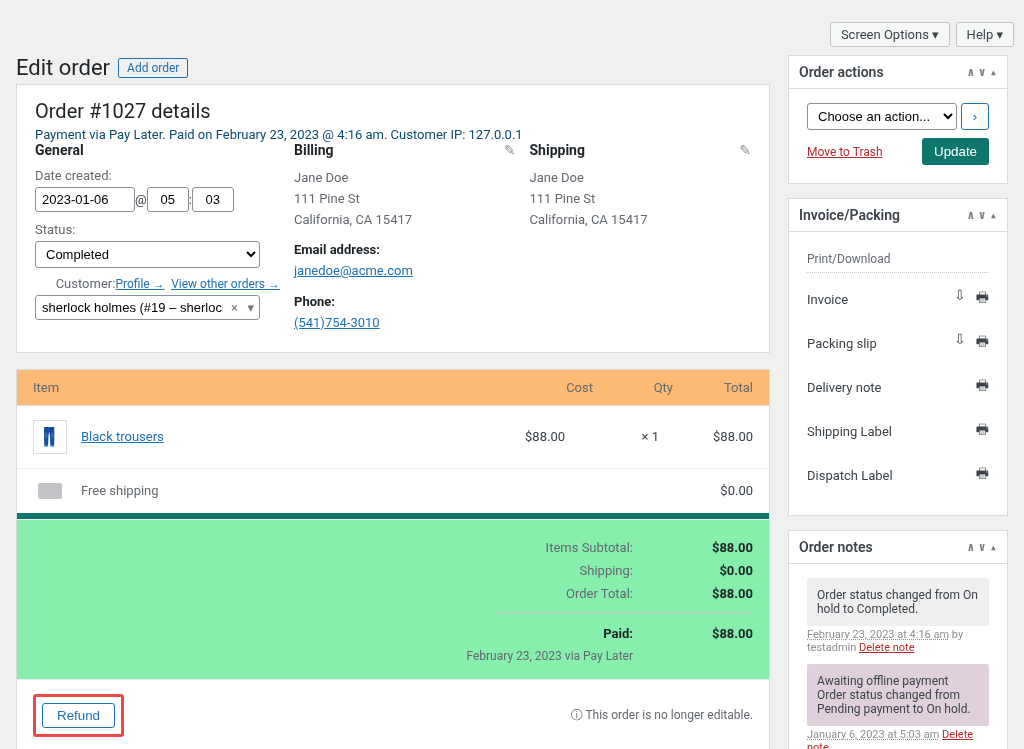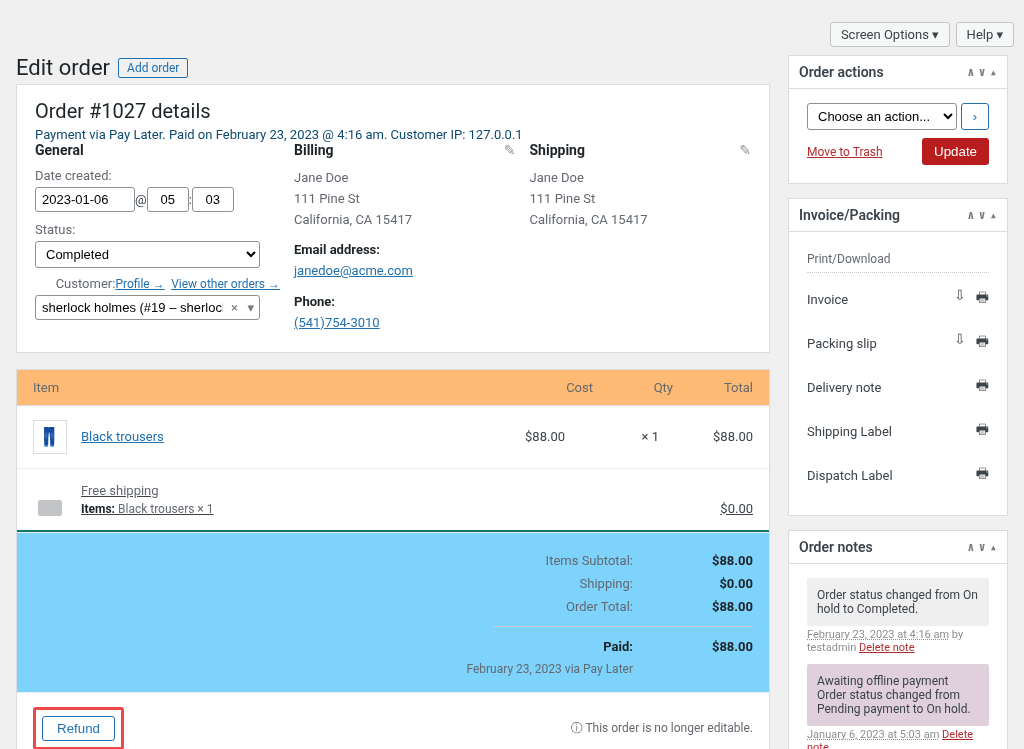--- a/index.html
+++ b/index.html
@@ -37,43 +37,43 @@
 .cust-sel .v { position: absolute; right: 6px; top: 5px; color:#777; cursor:pointer; }
 .addr { color: #646970; line-height: 1.6; }
 .addr strong { color:#1d2327; display:block; margin-top:10px; }
 .itemsbox { margin-top: 16px; }
 .itemshead { display: flex; padding: 10px 16px; color: #646970; background:#fdba74; border-bottom: 1px solid #dcdcde; }
 .col-item { flex: 1; }
 .col-cost, .col-qty, .col-total { width: 80px; text-align: right; }
 .itemrow { display: flex; align-items: center; padding: 14px 16px; border-bottom: 1px solid #eee; gap: 14px; }
 .itemthumb { width: 34px; height: 34px; border: 1px solid #ddd; display:flex; align-items:center; justify-content:center; font-size:18px; }
 .shipicon { width:24px; height:16px; background:#c3c4c7; border-radius:2px; margin: 0 5px; }
-.shiprow { padding: 14px 16px; border-bottom: 2px solid #0f766e; display:flex; align-items:flex-end; gap:14px;text-decoration:underline; }
+.shiprow { padding: 14px 16px; border-bottom: 6px solid #0f766e; display:flex; align-items:flex-start; gap:14px; }
 .shipbody { flex:1; color:#646970; }
 .shipbody .subitems { font-size:12px; margin-top:4px; }
 .shipbody .subitems b { color:#1d2327; }
-.totals { padding: 16px 16px 16px; border-top:1px solid #eee; background:#7dd3fc; }
+.totals { padding: 16px 16px 16px; border-top:1px solid #eee; background:#86efac; }
 .totrow { display:flex; justify-content:flex-end; gap:40px; padding:4px 0; }
 .totlabel { width:140px; text-align:right; color:#646970; }
 .totval { width:80px; text-align:right; }
 .totval.bold { font-weight:700; color:#1d2327; }
 .paidlabel { width:140px; text-align:right; font-weight:700; color:#1d2327; }
 .paidsub { text-align:right; color:#646970; padding:4px 0 0; font-size:12px; padding-right:120px; }
 .actionsrow { display:flex; justify-content:space-between; align-items:center; padding:14px 16px; border-top:1px solid #eee; background:#fff; }
 .refund-wrap { border:3px solid #f04848; border-radius:3px; padding:6px; }
 .refundbtn { border:1px solid #2271b1; color:#2271b1; background:#fff; padding:4px 14px; border-radius:3px; cursor:pointer; }
 .editnote { color:#646970; font-size:12px; }
 .editnote::before { content:"ⓘ "; }
 
 .action-sel { display:flex; gap:4px; margin-bottom:8px; }
 .action-sel select { flex:1; }
 .gobtn { border:1px solid #2271b1; color:#2271b1; background:#fff; width:28px; cursor:pointer; border-radius:3px; }
 .trashrow { display:flex; justify-content:space-between; align-items:center; }
 .trash { color:#b32d2e; font-size:12px; }
-.updatebtn { background:#b91c1c; color:#fff; border:none; padding:6px 12px; border-radius:3px; cursor:pointer; }
+.updatebtn { background:#0f766e; color:#fff; border:none; padding:6px 12px; border-radius:3px; cursor:pointer; }
 .pd-title { border-bottom: 1px dotted #ccc; padding:6px 0; margin-bottom:4px; color:#646970; font-size:12px; }
 .pd-row { display:flex; justify-content:space-between; align-items:center; padding:10px 0; }
 .pd-row .icons { display:flex; gap:10px; color:#3c434a; font-size:14px; }
 .note { padding:10px; border-radius:2px; font-size:12px; color:#3c434a; margin-bottom:2px; position:relative; }
 .note.grey { background:#efefef; }
 .note.pink { background:#e0d0db; }
 .notemeta { font-size:11px; color:#8c8f94; margin-bottom:10px; }
 .notemeta .del { color:#b32d2e; text-decoration:underline; cursor:pointer; }
 .addnote-label { margin-top:6px; }
 hr.totline { border:none; border-top:1px solid #ccc; margin:8px 0; margin-left:auto; width:260px; }
@@ -165,21 +165,20 @@
     <div class="col-item"><a>Black trousers</a></div>
     <div class="col-cost">$88.00</div>
     <div class="col-qty">× 1</div>
     <div class="col-total">$88.00</div>
    </div>
 
    <div class="shiprow">
     <div class="shipicon"></div>
     <div class="shipbody">
      <div>Free shipping</div>
-     <div class="subitems"><b>Items:</b> <span>Black trousers × 1</span></div>
     </div>
     <div class="col-total">$0.00</div>
    </div>
 
    <div class="totals">
     <div class="totrow">
             <div class="totlabel">Items Subtotal:</div>
             <div class="totval bold">$88.00</div>
           </div>
     <div class="totrow">

